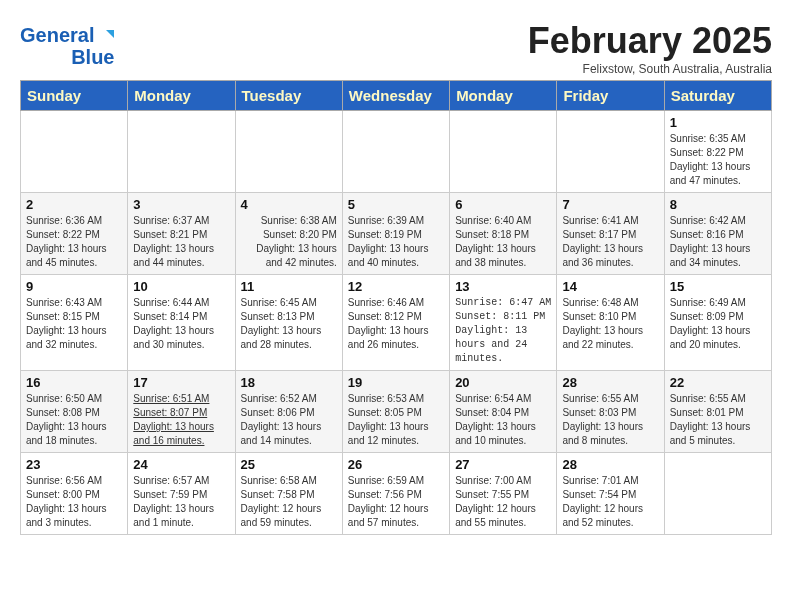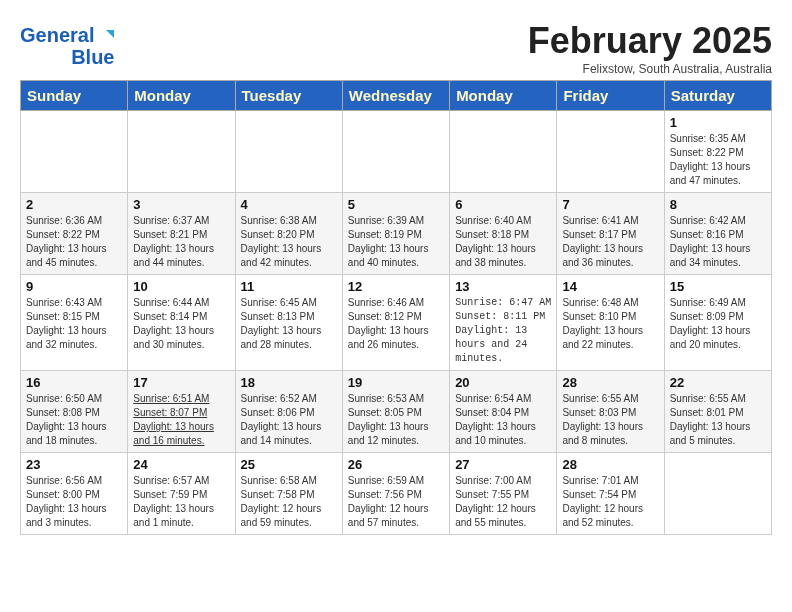--- a/index.html
+++ b/index.html
@@ -126,21 +126,21 @@
 Daylight: 13 hours and 45 minutes.</div>
         </td>
         <td>
           <div class="day-num">3</div>
           <div class="day-info" style="white-space: pre-line;">Sunrise: 6:37 AM
 Sunset: 8:21 PM
 Daylight: 13 hours and 44 minutes.</div>
         </td>
         <td>
           <div class="day-num">4</div>
-          <div class="day-info" style="white-space: pre-line;">Sunrise: 6:38 AM
+          <div class="day-info" style="white-space: pre-line; text-align: right;">Sunrise: 6:38 AM
 Sunset: 8:20 PM
 Daylight: 13 hours and 42 minutes.</div>
         </td>
         <td>
           <div class="day-num">5</div>
           <div class="day-info" style="white-space: pre-line;">Sunrise: 6:39 AM
 Sunset: 8:19 PM
 Daylight: 13 hours and 40 minutes.</div>
         </td>
         <td>

